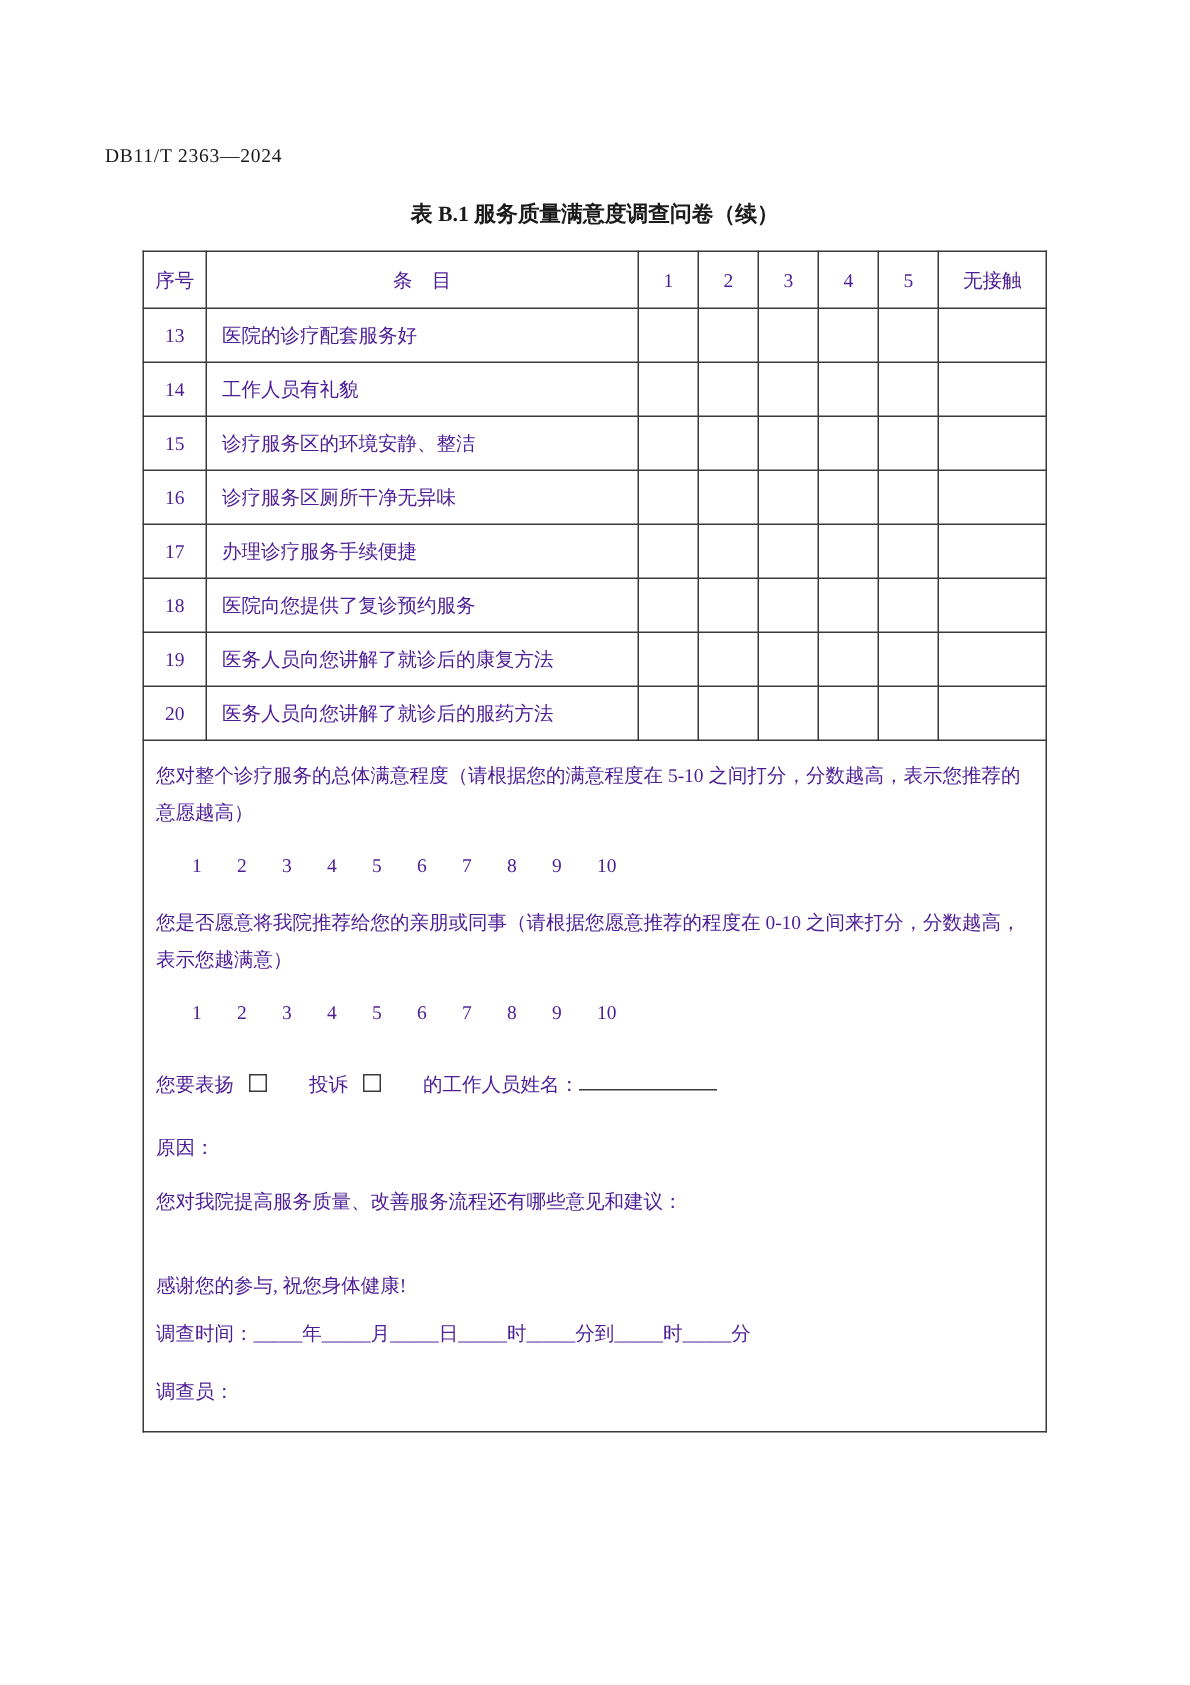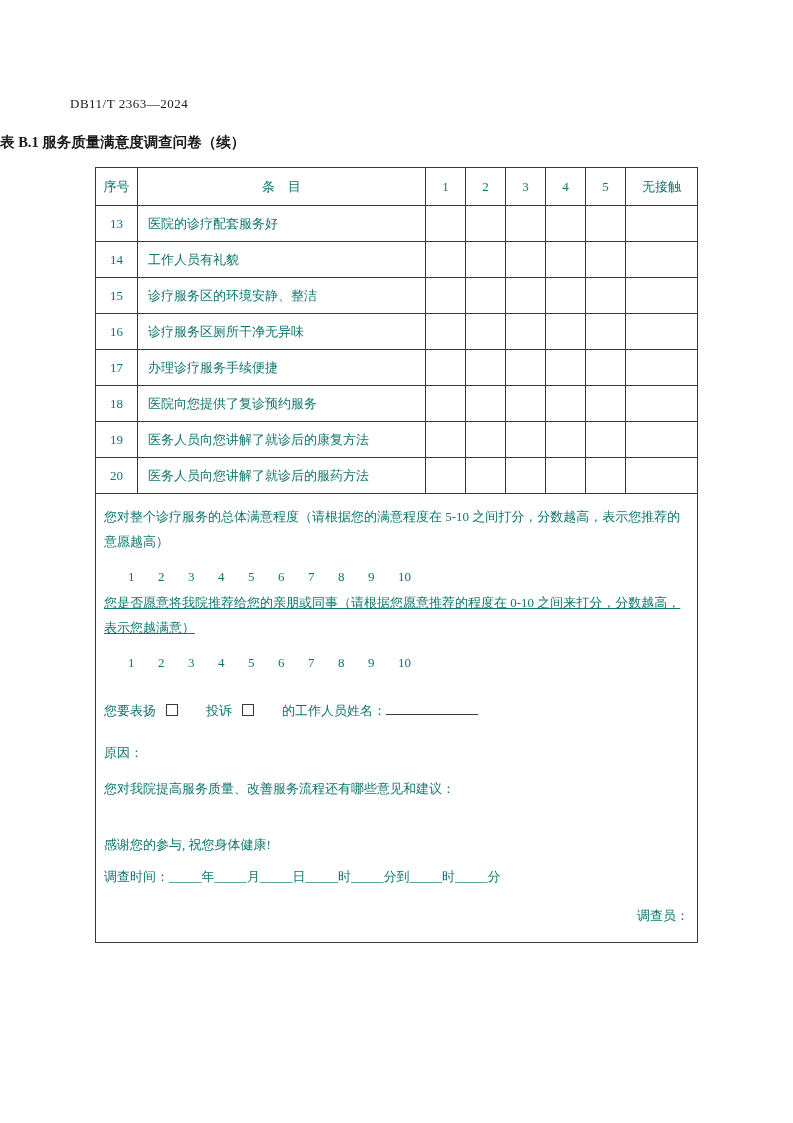--- a/index.html
+++ b/index.html
@@ -18,74 +18,75 @@
     top: 96px;
     left: 70px;
     font-size: 13px;
     letter-spacing: 0.5px;
   }
   .doc-title {
     position: absolute;
     top: 133px;
     left: 0;
     right: 0;
+    text-align: center;
     font-weight: bold;
     font-size: 14.5px;
   }
   table.survey {
     position: absolute;
     top: 167px;
     left: 95px;
     width: 602px;
     border-collapse: collapse;
     table-layout: fixed;
     font-size: 13px;
-    color: #0f766e;
+    color: #4c1d95;
   }
   table.survey th, table.survey td {
     border: 1px solid #3a3a3a;
     font-weight: normal;
   }
   thead tr { height: 38px; }
   thead th { text-align: center; }
   tbody.rows tr { height: 36px; }
   td.c-no { text-align: center; }
   td.c-item { text-align: left; padding-left: 10px; }
   td.bottom-cell {
     vertical-align: top;
     padding: 8px 8px 14px 8px;
     line-height: 25px;
     font-size: 13px;
   }
   .bottom-cell p { line-height: 25px; }
   .q1 { margin-top: 2px; }
   .scale { margin: 14px 0 0 24px; line-height: 18px; }
   .scale-num { display: inline-block; width: 30px; text-align: left; }
-  .q2 { margin-top: 4px; text-decoration: underline; }
+  .q2 { margin-top: 16px; }
   .praise-line { margin-top: 26px; }
   .checkbox {
     display: inline-block;
     width: 12px;
     height: 12px;
     border: 1px solid #3a3a3a;
     vertical-align: -1px;
     margin: 0 28px 0 10px;
   }
   .blank-line {
     display: inline-block;
     width: 92px;
     height: 14px;
     border-bottom: 1px solid #3a3a3a;
     vertical-align: baseline;
   }
   .reason-line { margin-top: 17px; }
   .suggestion-line { margin-top: 11px; }
   .thanks-line { margin-top: 31px; }
   .time-line { margin-top: 7px; }
-  .surveyor-line { margin-top: 14px; text-align: right; }
+  .surveyor-line { margin-top: 14px; }
 </style>
 </head>
 <body>
 
 <div class="page">
 
   <div class="doc-code">DB11/T 2363—2024</div>
 
   <div class="doc-title">表 B.1 服务质量满意度调查问卷（续）</div>
 

